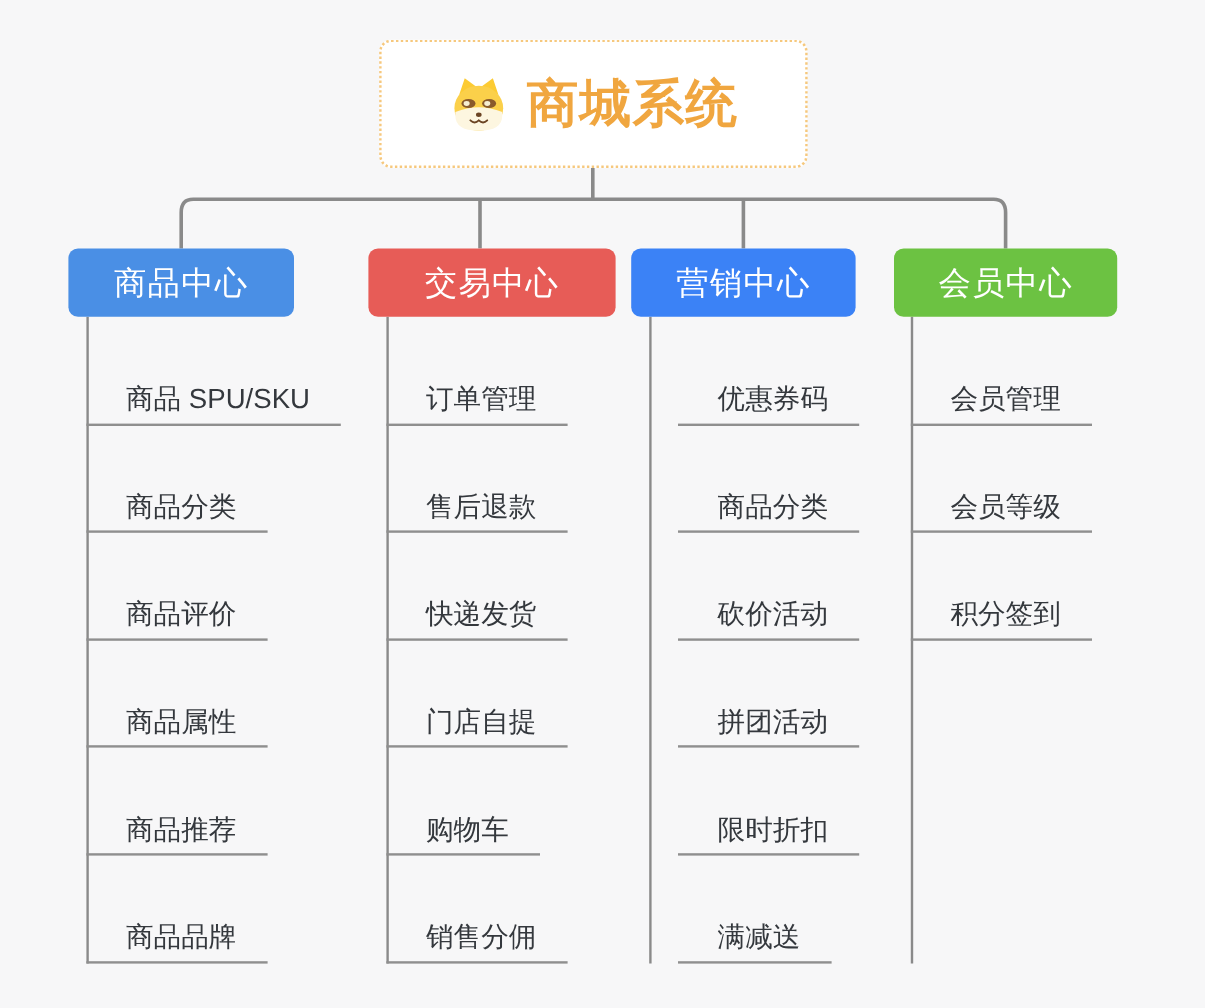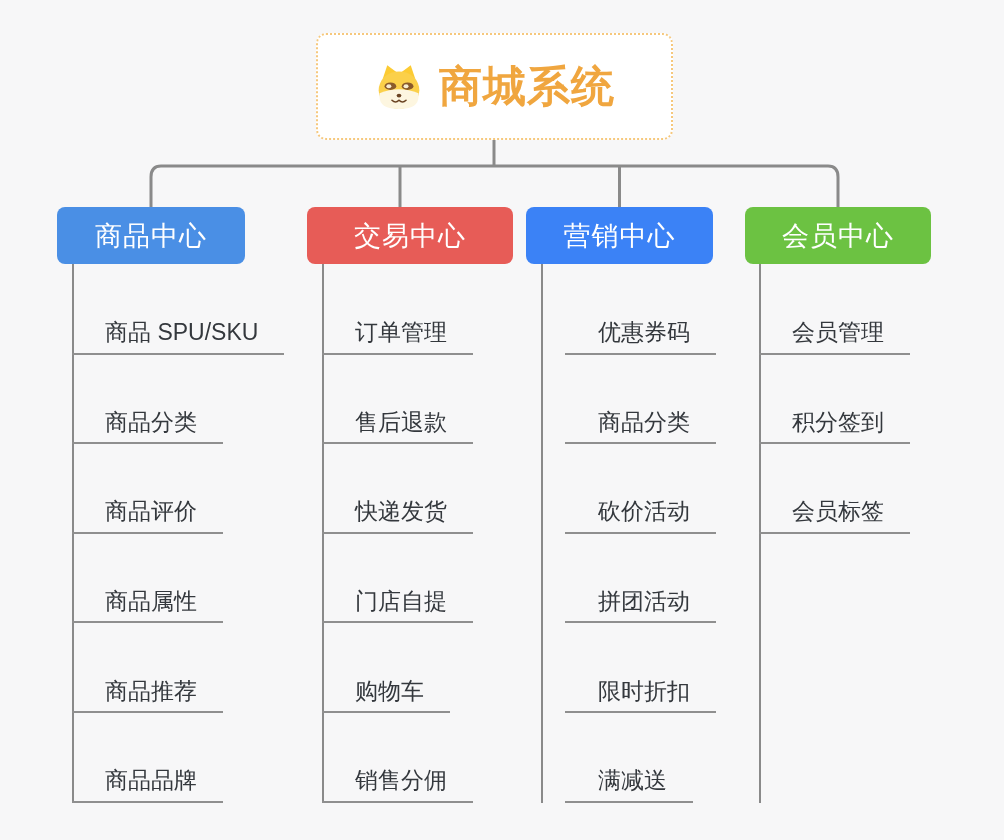--- a/index.html
+++ b/index.html
@@ -160,18 +160,18 @@
   <div class="leaf">
       <span class="leaf-label">满减送</span>
     </div>
 </div>
 
 <div class="leaves c3">
   <div class="leaf">
       <span class="leaf-label">会员管理</span>
     </div>
   <div class="leaf">
-      <span class="leaf-label">积分签到</span>
+      <span class="leaf-label">会员等级</span>
     </div>
   <div class="leaf">
-      <span class="leaf-label">会员标签</span>
+      <span class="leaf-label">积分签到</span>
     </div>
 </div>
 
 </body></html>

